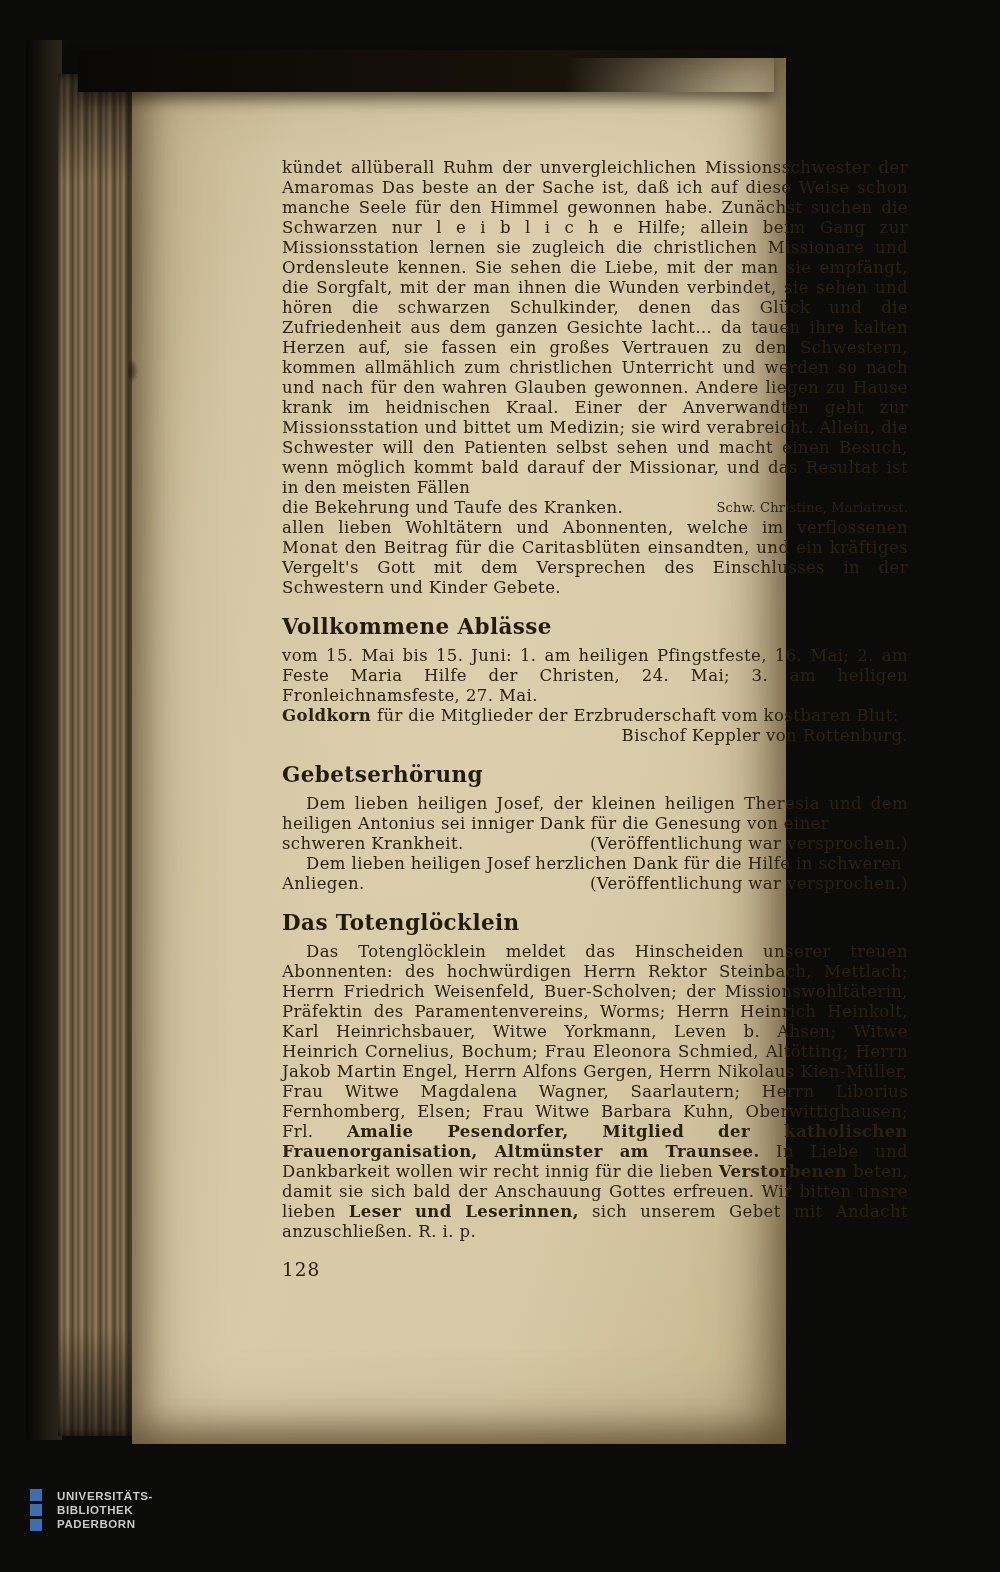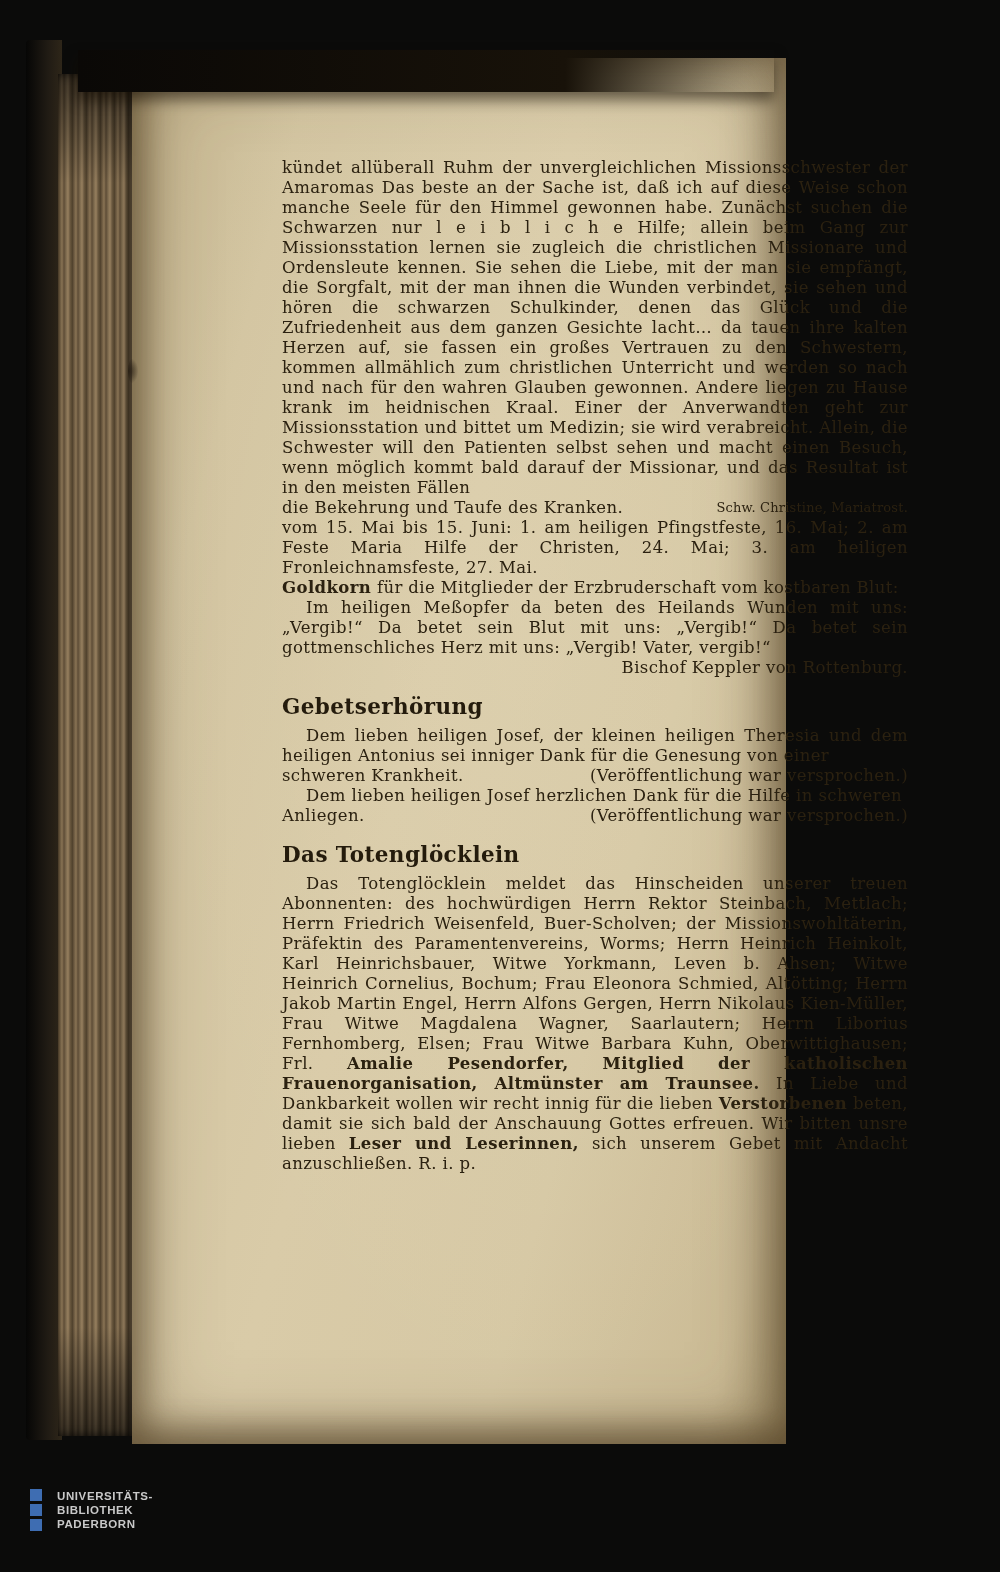--- a/index.html
+++ b/index.html
@@ -101,41 +101,43 @@
     <div class="page-blemish"></div>
 
     <div class="text-block">
 
       <p class="just">kündet allüberall Ruhm der unvergleichlichen Missionsschwester der Amaromas  Das beste an der Sache ist, daß ich auf diese Weise schon manche Seele für den Himmel gewonnen habe.  Zunächst suchen die Schwarzen nur l e i b l i c h e  Hilfe; allein beim Gang zur Missionsstation lernen sie zugleich die christlichen Missionare und Ordensleute kennen.  Sie sehen die Liebe, mit der man sie empfängt, die Sorgfalt, mit der man ihnen die Wunden verbindet, sie sehen und hören die schwarzen Schulkinder, denen das Glück und die Zufriedenheit aus dem ganzen Gesichte lacht… da tauen ihre kalten Herzen auf, sie fassen ein großes Vertrauen zu den Schwestern, kommen allmählich zum christlichen Unterricht und werden so nach und nach für den wahren Glauben gewonnen.  Andere liegen zu Hause krank im heidnischen Kraal.  Einer der Anverwandten geht zur Missionsstation und bittet um Medizin; sie wird verabreicht.  Allein, die Schwester will den Patienten selbst sehen und macht einen Besuch, wenn möglich kommt bald darauf der Missionar, und das Resultat ist in den meisten Fällen</p>
       <div class="row">
         <span>die Bekehrung und Taufe des Kranken.</span>
         <span class="sig">Schw. Christine, Mariatrost.</span>
       </div>
 
+      <p class="just">allen lieben Wohltätern und Abonnenten, welche im verflossenen Monat den Beitrag für die Caritasblüten einsandten, und ein kräftiges Vergelt's Gott mit dem Versprechen des Einschlusses in der Schwestern und Kinder Gebete.</p>
 
+      <h2 class="head">Vollkommene Ablässe</h2>
       <p class="just">vom 15. Mai bis 15. Juni: 1. am heiligen Pfingstfeste, 16. Mai; 2. am Feste Maria Hilfe der Christen, 24. Mai; 3. am heiligen Fronleichnamsfeste, 27. Mai.</p>
       <p class="just gap-top"><span class="bold">Goldkorn</span><span> für die Mitglieder der Erzbruderschaft vom kostbaren Blut:</span></p>
-      <p class="just indent">Im heiligen Meßopfer da beten des Heilands Wunden mit uns: „Vergib!“  Da betet sein Blut mit uns: „Vergib!“  Da betet sein gottmenschliches Herz mit uns: „Vergib! Vater, vergib!“</p>
       <p class="right">Bischof Keppler von Rottenburg.</p>
 
       <h2 class="head">Gebetserhörung</h2>
       <p class="just indent">Dem lieben heiligen Josef, der kleinen heiligen Theresia und dem heiligen Antonius sei inniger Dank für die Genesung von einer</p>
       <div class="row">
         <span>schweren Krankheit.</span>
         <span class="note">(Veröffentlichung war versprochen.)</span>
       </div>
       <p class="just indent">Dem lieben heiligen Josef herzlichen Dank für die Hilfe in schweren</p>
       <div class="row">
         <span>Anliegen.</span>
         <span class="note">(Veröffentlichung war versprochen.)</span>
       </div>
 
       <h2 class="head">Das Totenglöcklein</h2>
       <p class="just indent"><span>Das Totenglöcklein meldet das Hinscheiden unserer treuen Abonnenten: des hochwürdigen Herrn Rektor Steinbach, Mettlach; Herrn Friedrich Weisenfeld, Buer-Scholven; der Missionswohltäterin, Präfektin des Paramentenvereins, Worms; Herrn Heinrich Heinkolt, Karl Heinrichsbauer, Witwe Yorkmann, Leven b. Ahsen; Witwe Heinrich Cornelius, Bochum; Frau Eleonora Schmied, Altötting; Herrn Jakob Martin Engel, Herrn Alfons Gergen, Herrn Nikolaus Kien-Müller, Frau Witwe Magdalena Wagner, Saarlautern; Herrn Liborius Fernhomberg, Elsen; Frau Witwe Barbara Kuhn, Oberwittighausen; Frl. </span><span class="bold">Amalie Pesendorfer, Mitglied der katholischen Frauenorganisation, Altmünster am Traunsee.</span><span> In Liebe und Dankbarkeit wollen wir recht innig für die lieben </span><span class="bold">Verstorbenen</span><span> beten, damit sie sich bald der Anschauung Gottes erfreuen.  Wir bitten unsre lieben </span><span class="bold">Leser und Leserinnen,</span><span> sich unserem Gebet mit Andacht anzuschließen. R. i. p.</span></p>
 
+      <div class="page-number">128</div>
 
     </div>
   </div>
 
   <div class="top-shadow"></div>
 
   <div class="watermark">
     <div class="squares">
       <span class="sq"></span>
       <span class="sq"></span>

